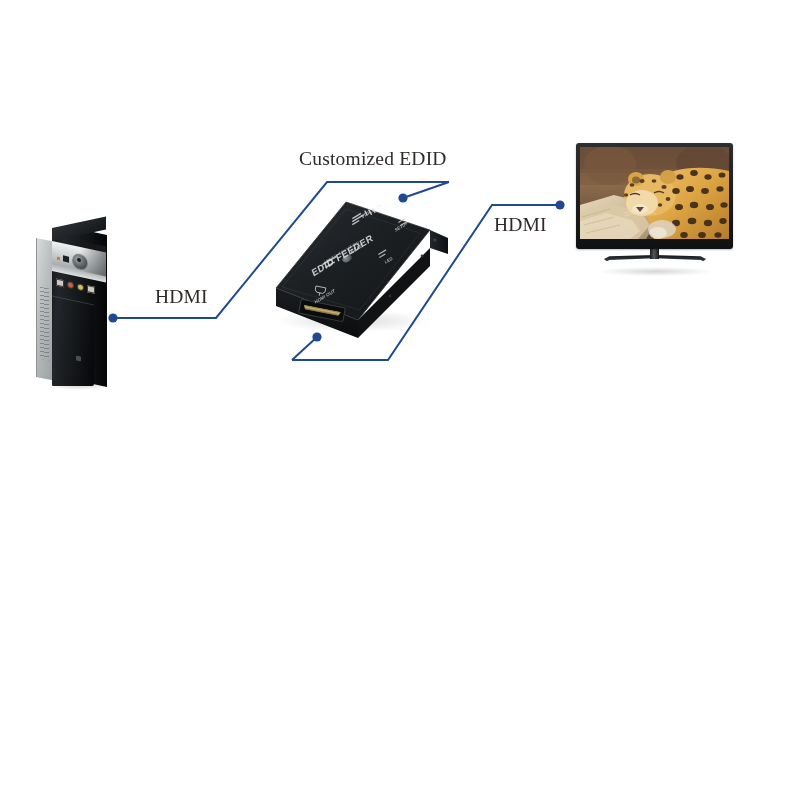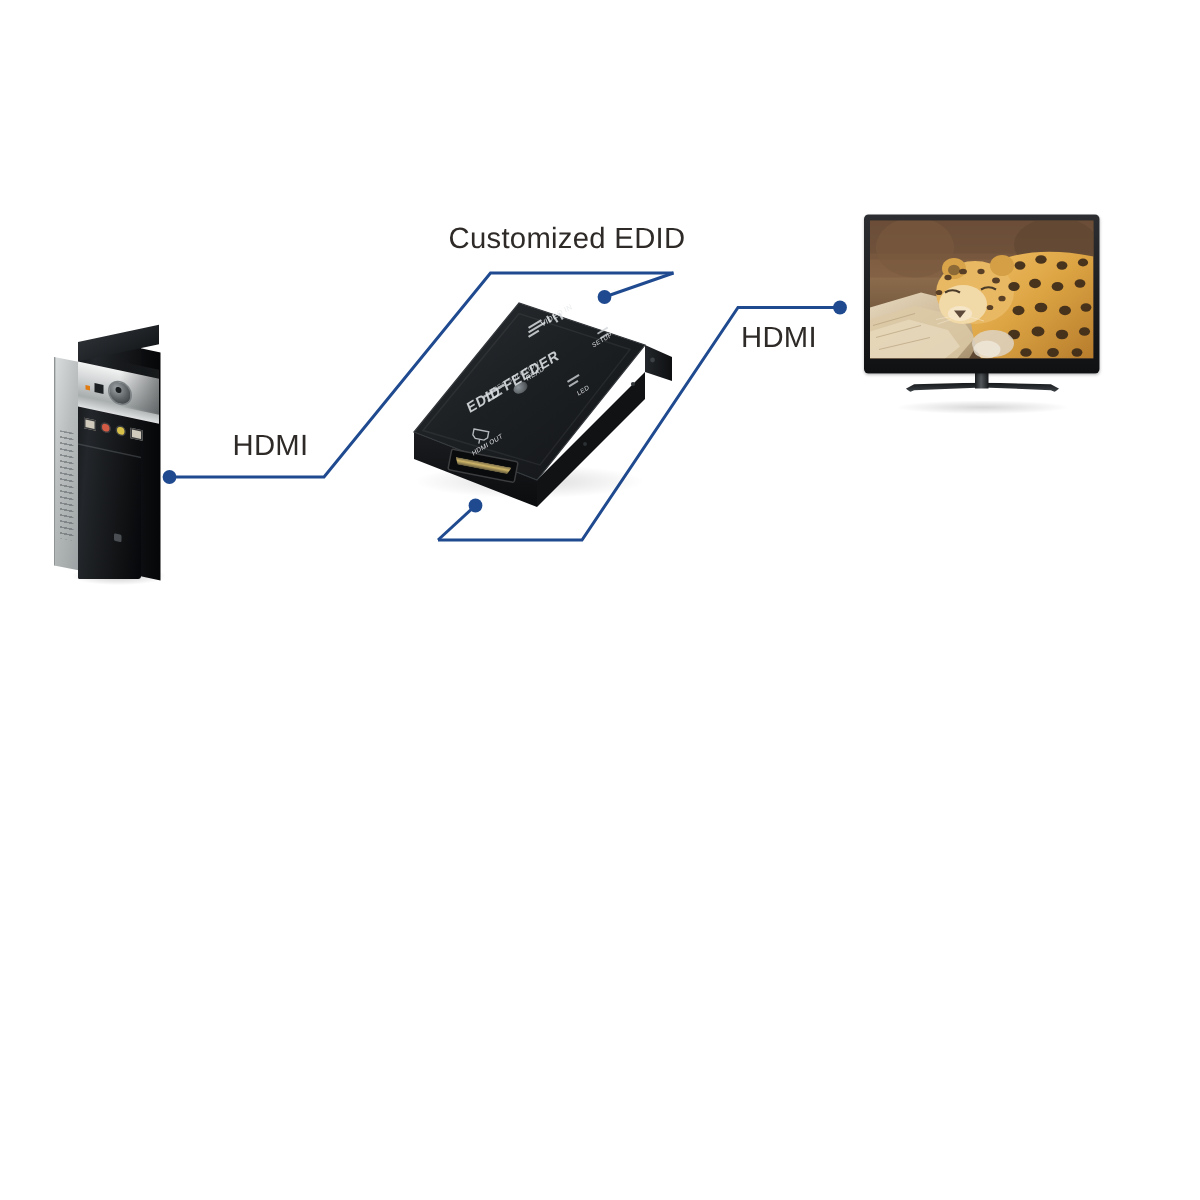--- a/index.html
+++ b/index.html
@@ -20,21 +20,21 @@
   .diagram-svg {
     position: absolute;
     left: 0;
     top: 0;
     width: 800px;
     height: 800px;
   }
   .label {
     position: absolute;
     color: #2e2a28;
-    font-family: Liberation Sans, sans-serif;
+    font-family: Liberation Serif, serif;
     white-space: nowrap;
     letter-spacing: 0.2px;
   }
   #label-customized-edid {
     left: 299px;
     top: 148px;
     font-size: 19.5px;
   }
   #label-hdmi-left {
     left: 155px;

